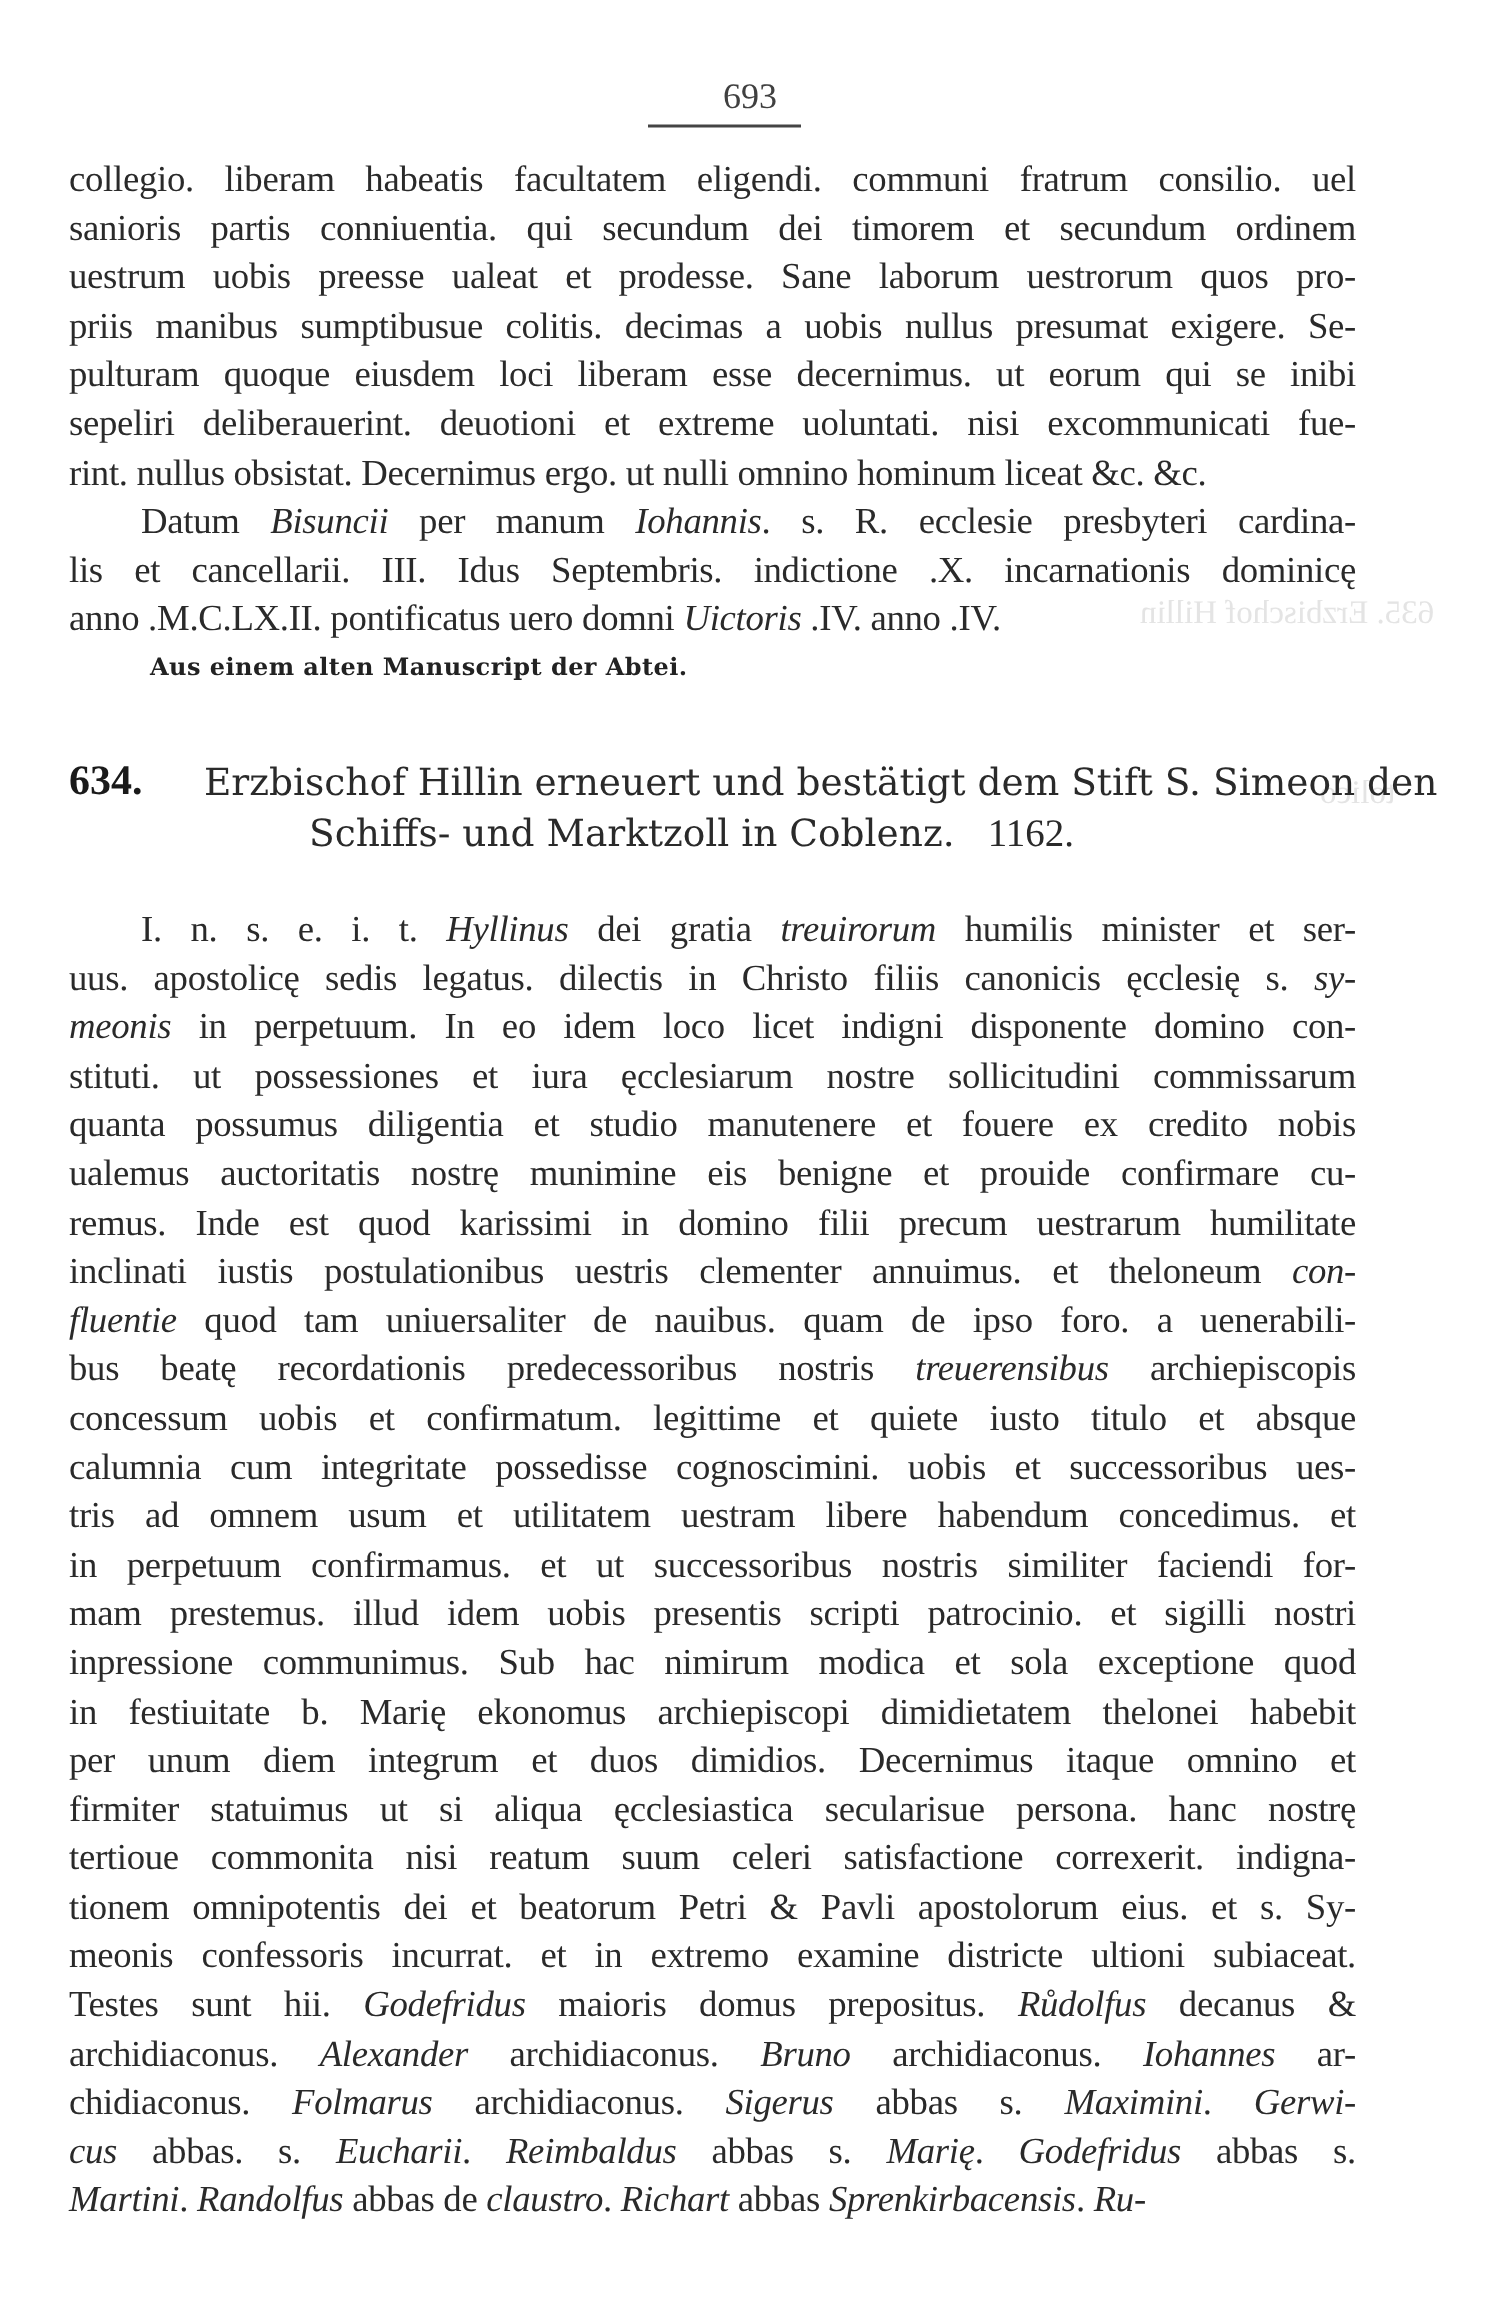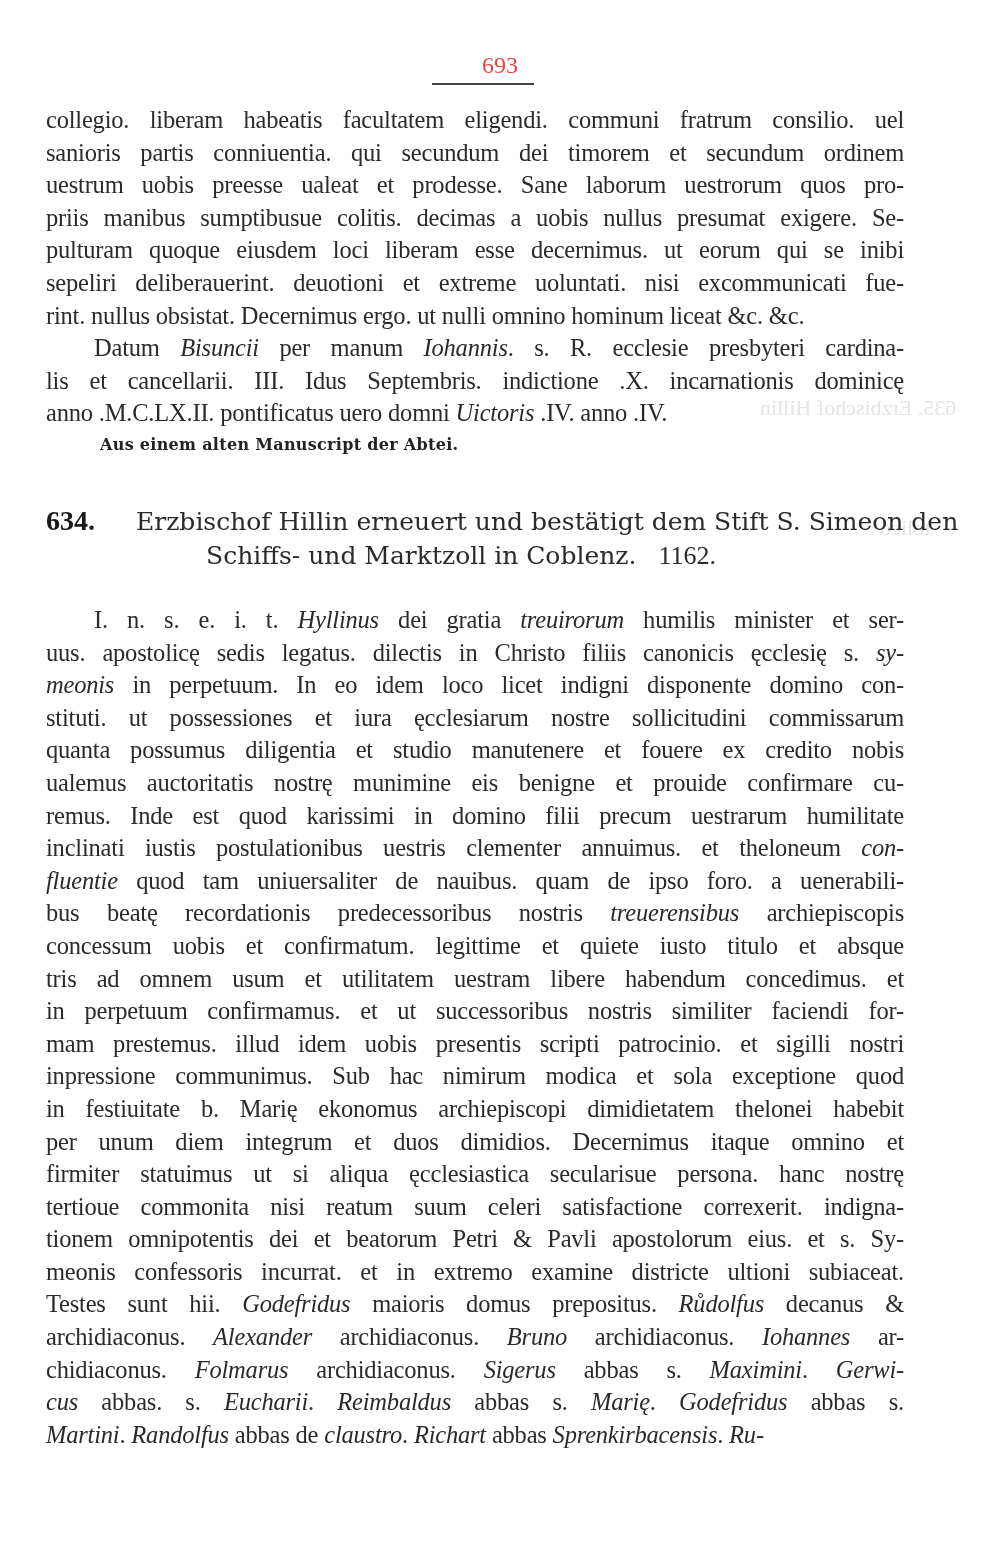--- a/index.html
+++ b/index.html
@@ -1,19 +1,19 @@
 <!DOCTYPE html>
 <html><head>
 <meta charset="utf-8">
 <style>
   html, body { margin: 0; padding: 0; background: #ffffff; }
   body { width: 1000px; height: 1546px; position: relative; overflow: hidden;
          font-family: "Liberation Serif", "DejaVu Serif", serif; color: #2a2a2a; }
   .page-number { position: absolute; top: 52px; left: 0; width: 1000px; text-align: center;
-         font-size: 24px; color: #ef4444; }
+         font-size: 24px; color: #404040; }
   .page-rule { position: absolute; top: 83px; left: 432px; width: 102px; height: 2px; background: #444; }
   .block { position: absolute; left: 46px; width: 858px; }
   .line { display: block; height: 32.6px; line-height: 32.6px; font-size: 24.5px;
           white-space: nowrap; text-align: justify; text-align-last: justify; letter-spacing: -0.2px; }
   .line.last { text-align-last: left; }
   .line.indent { padding-left: 48px; }
   .ital { font-style: italic; }
   .source-note { position: absolute; top: 435px; left: 100px; font-size: 16px;
          font-family: "DejaVu Serif", serif; font-weight: bold; color: #222; letter-spacing: 0.3px; }
   .doc-heading { position: absolute; top: 505px; left: 46px; width: 858px; }
@@ -64,20 +64,21 @@
     <span class="line"><span>uus. apostolicę sedis legatus. dilectis in Christo filiis canonicis ęcclesię s. </span><span class="ital">sy-</span></span>
     <span class="line"><span class="ital">meonis</span><span> in perpetuum. In eo idem loco licet indigni disponente domino con-</span></span>
     <span class="line"><span>stituti. ut possessiones et iura ęcclesiarum nostre sollicitudini commissarum</span></span>
     <span class="line"><span>quanta possumus diligentia et studio manutenere et fouere ex credito nobis</span></span>
     <span class="line"><span>ualemus auctoritatis nostrę munimine eis benigne et prouide confirmare cu-</span></span>
     <span class="line"><span>remus. Inde est quod karissimi in domino filii precum uestrarum humilitate</span></span>
     <span class="line"><span>inclinati iustis postulationibus uestris clementer annuimus. et theloneum </span><span class="ital">con-</span></span>
     <span class="line"><span class="ital">fluentie</span><span> quod tam uniuersaliter de nauibus. quam de ipso foro. a uenerabili-</span></span>
     <span class="line"><span>bus beatę recordationis predecessoribus nostris </span><span class="ital">treuerensibus</span><span> archiepiscopis</span></span>
     <span class="line"><span>concessum uobis et confirmatum. legittime et quiete iusto titulo et absque</span></span>
+    <span class="line"><span>calumnia cum integritate possedisse cognoscimini. uobis et successoribus ues-</span></span>
     <span class="line"><span>tris ad omnem usum et utilitatem uestram libere habendum concedimus. et</span></span>
     <span class="line"><span>in perpetuum confirmamus. et ut successoribus nostris similiter faciendi for-</span></span>
     <span class="line"><span>mam prestemus. illud idem uobis presentis scripti patrocinio. et sigilli nostri</span></span>
     <span class="line"><span>inpressione communimus. Sub hac nimirum modica et sola exceptione quod</span></span>
     <span class="line"><span>in festiuitate b. Marię ekonomus archiepiscopi dimidietatem thelonei habebit</span></span>
     <span class="line"><span>per unum diem integrum et duos dimidios. Decernimus itaque omnino et</span></span>
     <span class="line"><span>firmiter statuimus ut si aliqua ęcclesiastica secularisue persona. hanc nostrę</span></span>
     <span class="line"><span>tertioue commonita nisi reatum suum celeri satisfactione correxerit. indigna-</span></span>
     <span class="line"><span>tionem omnipotentis dei et beatorum Petri &amp; Pavli apostolorum eius. et s. Sy-</span></span>
     <span class="line"><span>meonis confessoris incurrat. et in extremo examine districte ultioni subiaceat.</span></span>

